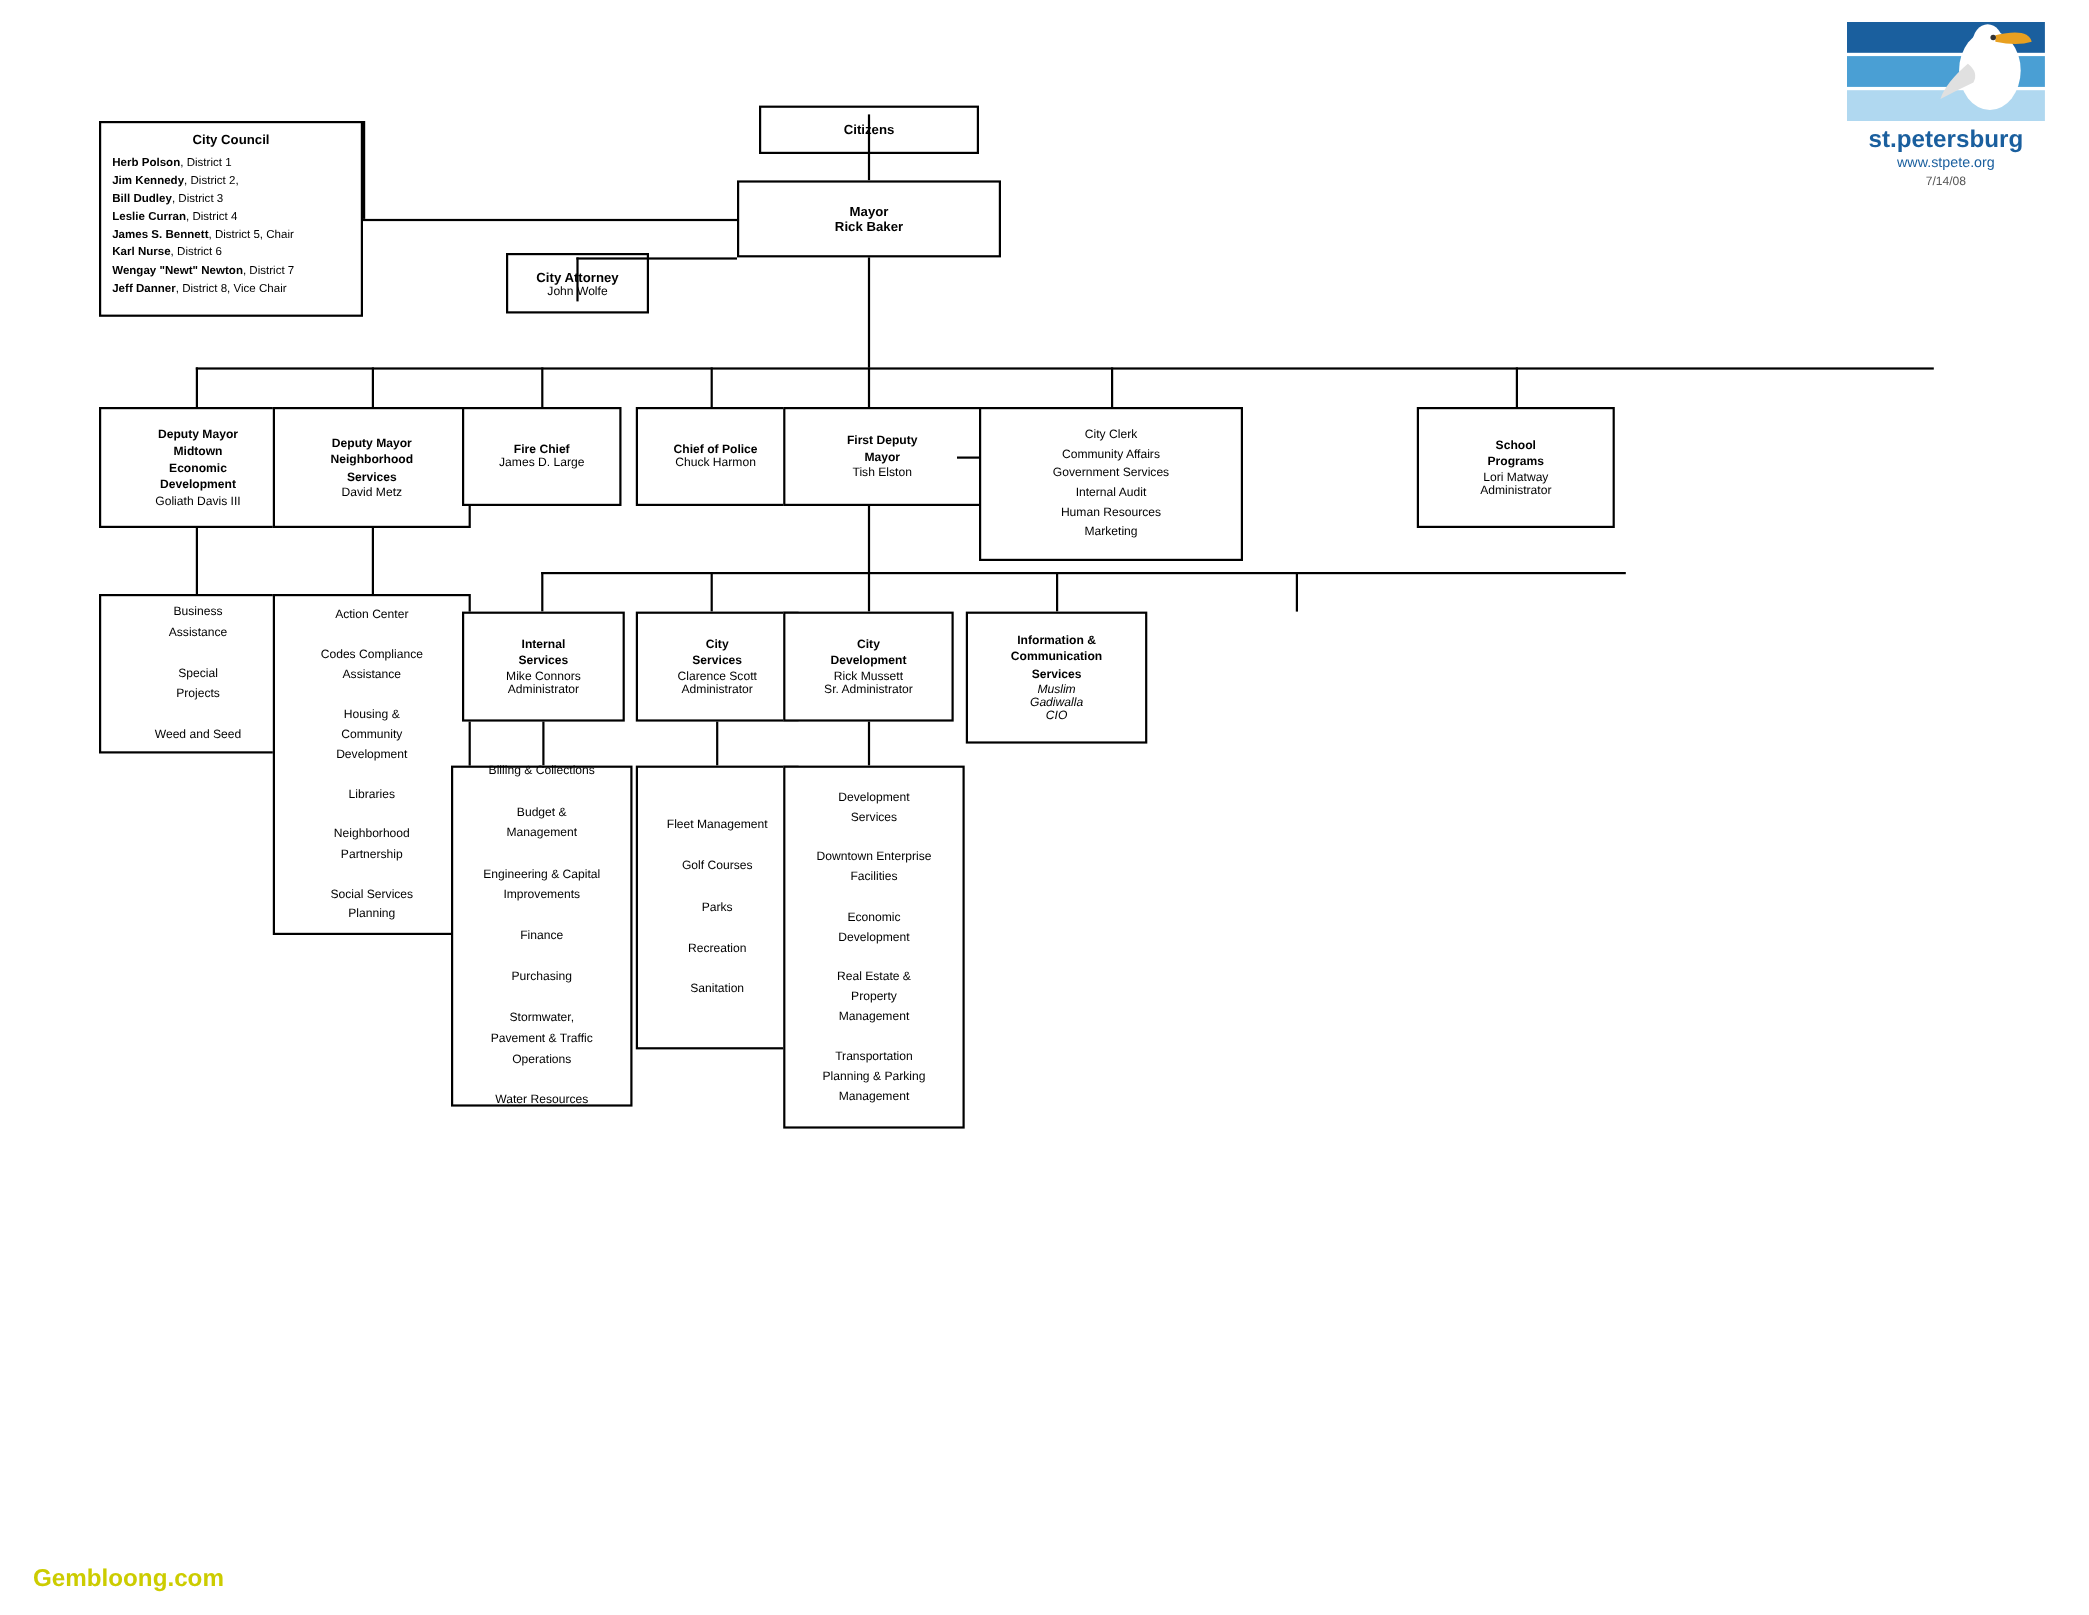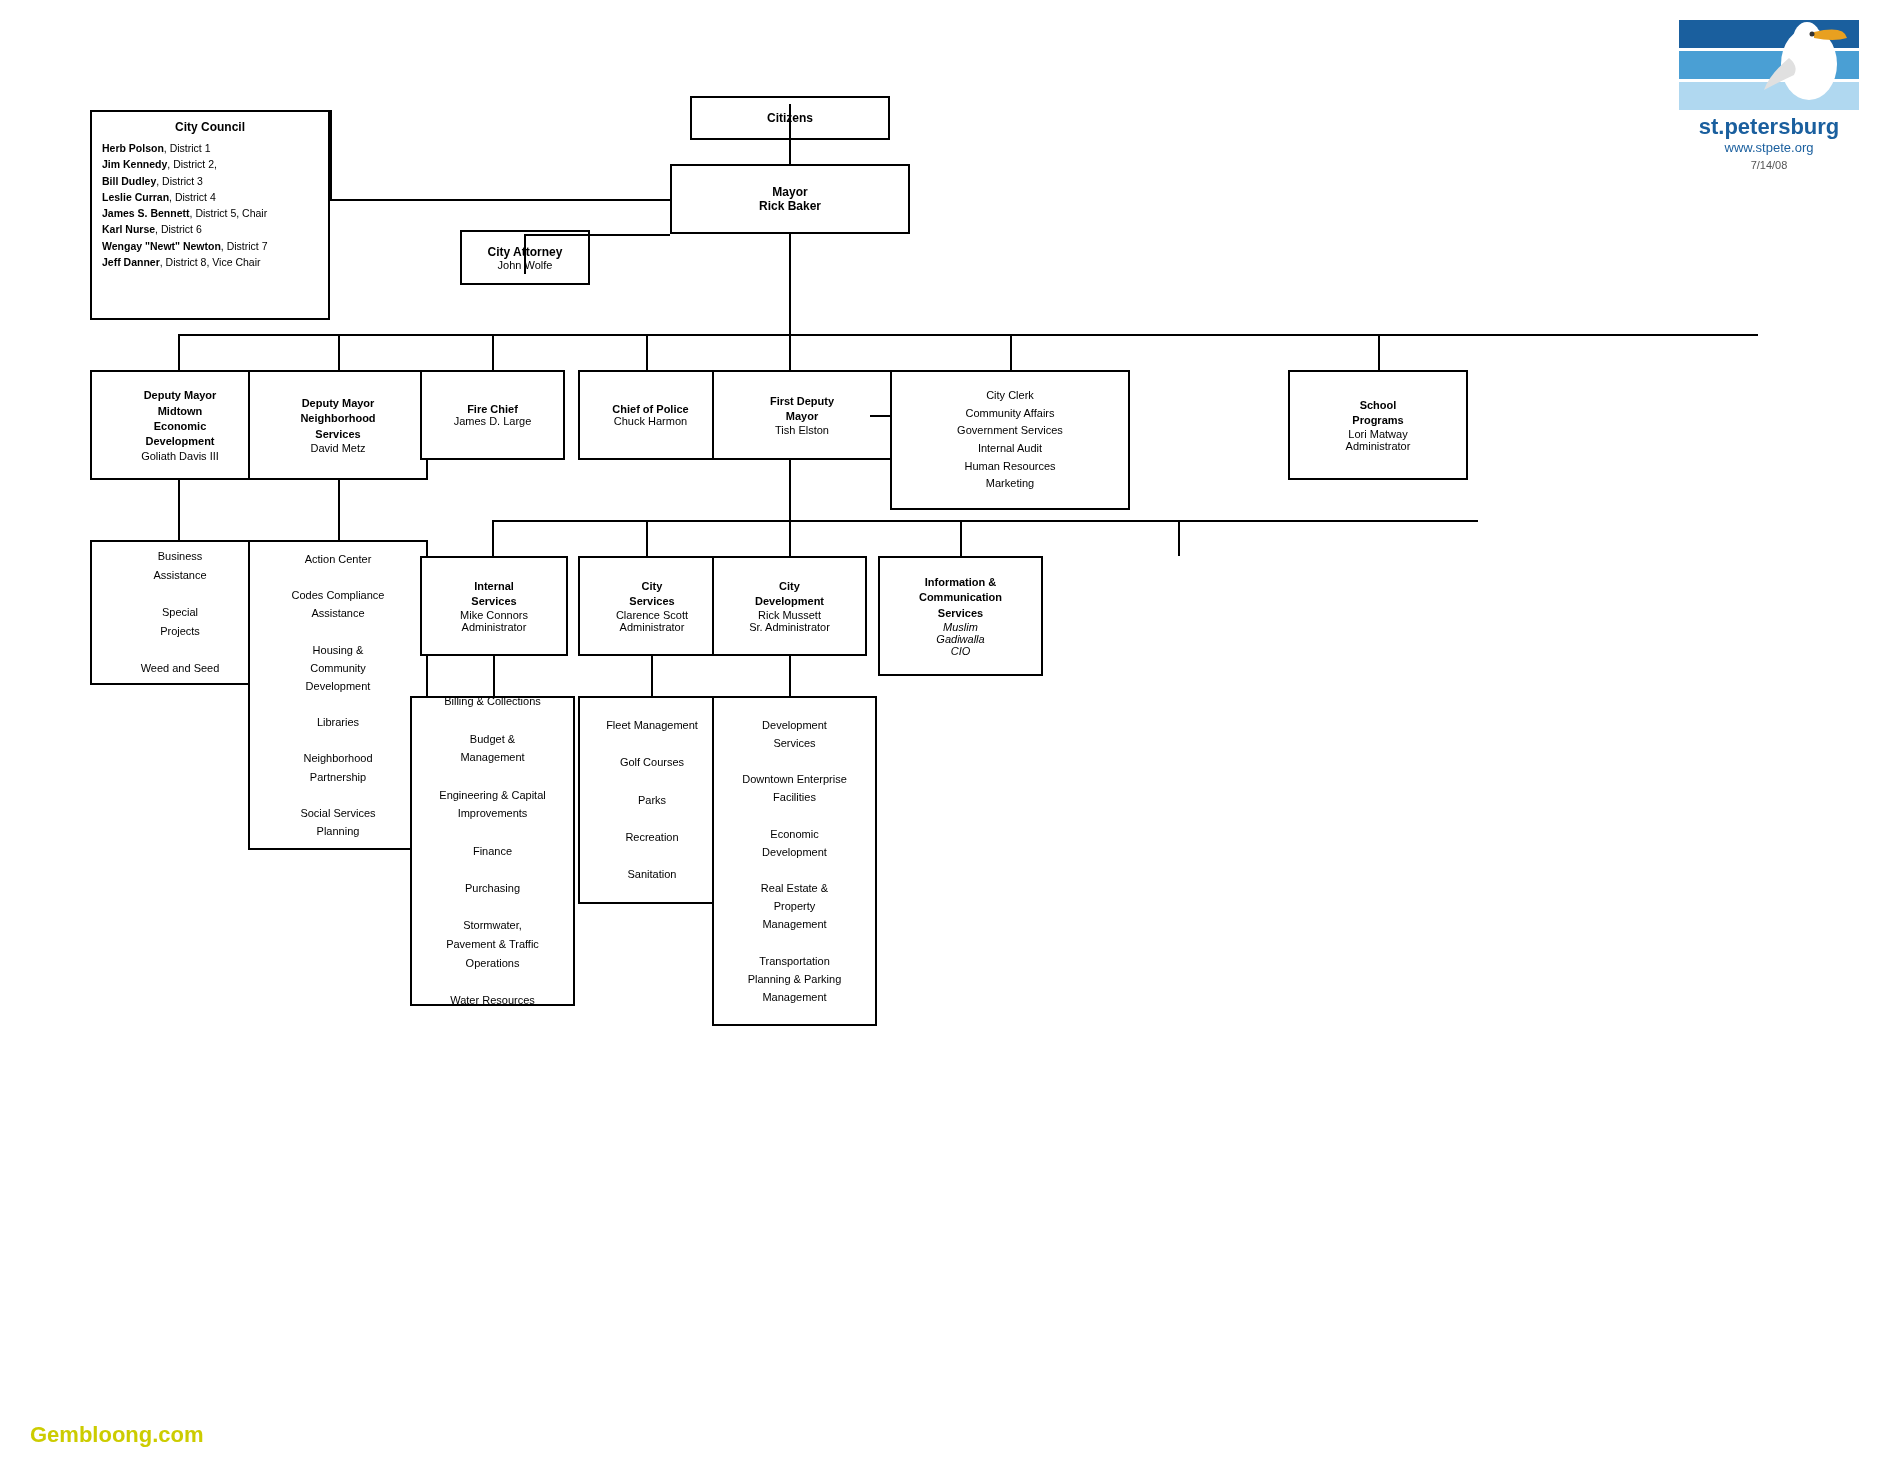--- a/index.html
+++ b/index.html
@@ -135,21 +135,21 @@
 
     <div class="box" style="left:640px; top:144px; width:240px; height:70px; display:flex; flex-direction:column; align-items:center; justify-content:center;">
       <span class="box-title">Mayor</span>
       <span class="box-title">Rick Baker</span>
     </div>
 
     <div class="hline" style="left:300px; top:179px; width:340px;"></div>
 
     <div class="vline" style="left:300px; top:160px; height:19px;"></div>
 
-    <div class="box" style="left:60px; top:90px; width:240px; height:210px; padding:8px 10px;">
+    <div class="box" style="left:60px; top:90px; width:240px; height:178px; padding:8px 10px;">
       <div class="box-title" style="text-align:center; margin-bottom:6px;">City Council</div>
       <div style="text-align:left; font-size:10.5px; line-height:1.55;">
         <span><b>Herb Polson</b>, District 1</span><br>
         <span><b>Jim Kennedy</b>, District 2,</span><br>
         <span><b>Bill Dudley</b>, District 3</span><br>
         <span><b>Leslie Curran</b>, District 4</span><br>
         <span><b>James S. Bennett</b>, District 5, Chair</span><br>
         <span><b>Karl Nurse</b>, District 6</span><br>
         <span><b>Wengay "Newt" Newton</b>, District 7</span><br>
         <span><b>Jeff Danner</b>, District 8, Vice Chair</span>
@@ -272,21 +272,21 @@
     <div class="vline" style="left:463px; top:636px; height:40px;"></div>
     <div class="vline" style="left:621px; top:636px; height:40px;"></div>
     <div class="vline" style="left:759px; top:636px; height:40px;"></div>
 
     <div class="box" style="left:380px; top:676px; width:165px; height:310px; display:flex; flex-direction:column; align-items:center; justify-content:center; text-align:center;">
       <div style="font-size:11px; line-height:1.7;">
         Billing &amp; Collections<br><br>Budget &amp;<br>Management<br><br>Engineering &amp; Capital<br>Improvements<br><br>Finance<br><br>Purchasing<br><br>Stormwater,<br>Pavement &amp; Traffic<br>Operations<br><br>Water Resources
       </div>
     </div>
 
-    <div class="box" style="left:548px; top:676px; width:148px; height:208px; display:flex; flex-direction:column; align-items:center; justify-content:center; text-align:center;">
+    <div class="box" style="left:548px; top:676px; width:148px; height:258px; display:flex; flex-direction:column; align-items:center; justify-content:center; text-align:center;">
       <div style="font-size:11px; line-height:1.7;">
         Fleet Management<br><br>Golf Courses<br><br>Parks<br><br>Recreation<br><br>Sanitation
       </div>
     </div>
 
     <div class="box" style="left:682px; top:676px; width:165px; height:330px; display:flex; flex-direction:column; align-items:center; justify-content:center; text-align:center;">
       <div style="font-size:11px; line-height:1.65;">
         Development<br>Services<br><br>Downtown Enterprise<br>Facilities<br><br>Economic<br>Development<br><br>Real Estate &amp;<br>Property<br>Management<br><br>Transportation<br>Planning &amp; Parking<br>Management
       </div>
     </div>

